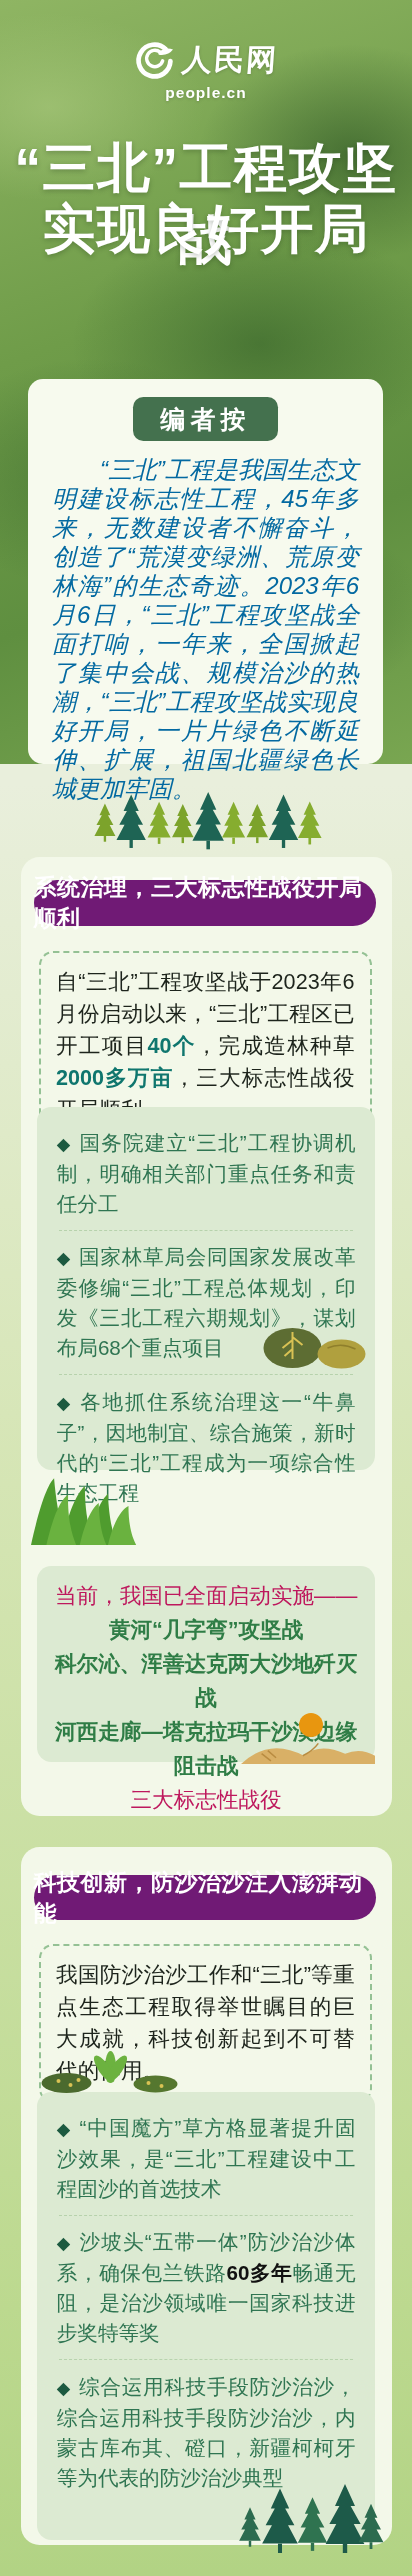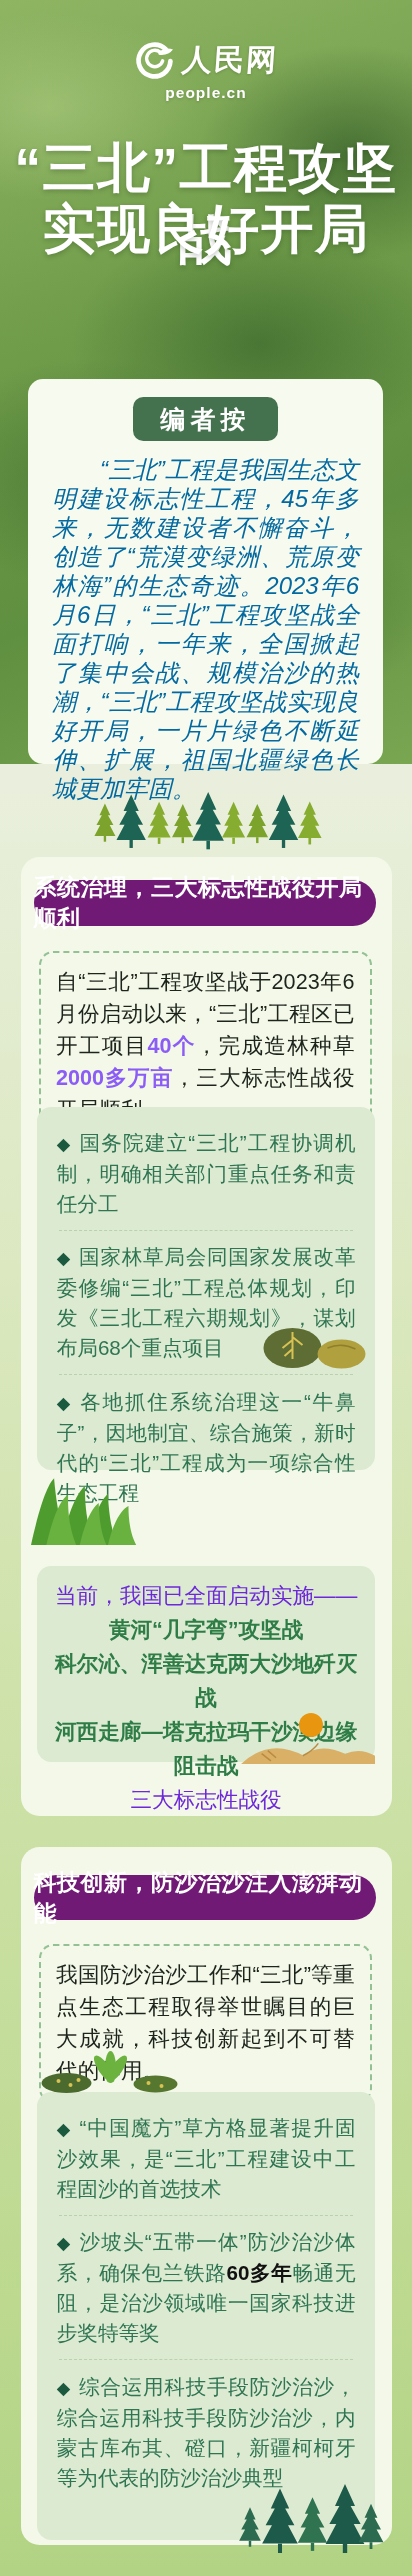--- a/index.html
+++ b/index.html
@@ -30,27 +30,27 @@
          font-size:25px;font-weight:bold;letter-spacing:5.2px;display:flex;align-items:center;justify-content:center;}
   .editor-p{margin:14.4px 24px 0;font-size:24px;line-height:29px;color:#0369a1;text-align:justify;text-indent:2em;font-style:italic;}
   
   #treesdiv{position:absolute;top:770px;left:0;width:412px;height:88px;display:flex;justify-content:center;z-index:1;}
   
   .sec{position:absolute;left:20.6px;width:371px;background:#f3f8e9;border-radius:18.5px;z-index:1;}
   .pill{position:absolute;left:13px;right:15.5px;background:#701a75;border-radius:24px;color:#fff;
         font-size:23px;font-weight:bold;letter-spacing:0.5px;display:flex;align-items:center;justify-content:center;z-index:2;}
   .dashedbox{position:absolute;left:18px;right:19.6px;border:2.1px dashed #94c194;border-radius:14.4px;
         padding:13.4px 15.5px;box-sizing:border-box;font-size:21.6px;line-height:32px;color:#1d241c;text-align:justify;}
-  .hl-green{color:#8b5cf6;font-weight:bold;}
+  .hl-green{color:#0f766e;font-weight:bold;}
   .hl-dark{color:#111;font-weight:bold;}
   .card{position:absolute;left:16.5px;right:16.5px;background:#dcead2;border-radius:14.4px;padding:20.6px 19.6px;box-sizing:border-box;z-index:1;}
   .bullet{font-size:20.6px;line-height:30px;color:#2f7552;text-align:justify;margin:0;}
   .bullet .bi{color:#1c5a40;margin-right:8.2px;font-size:17.5px;}
   .divider{border:none;border-top:1.5px dashed #b7d2ac;margin:11.3px 2.1px;}
-  .camp-line{font-size:21.6px;line-height:34px;text-align:center;color:#6d28d9;margin:0;}
+  .camp-line{font-size:21.6px;line-height:34px;text-align:center;color:#be185d;margin:0;}
   .camp-item{font-size:21.6px;line-height:34px;text-align:center;color:#2f7d46;font-weight:bold;margin:0;}
   .deco{position:absolute;z-index:3;}
   .sun{position:absolute;width:24px;height:24px;border-radius:50%;background:#e8960f;z-index:3;}
 </style>
 </head>
 <body>
 
 <div id="canvas">
 
   <div id="hero">

